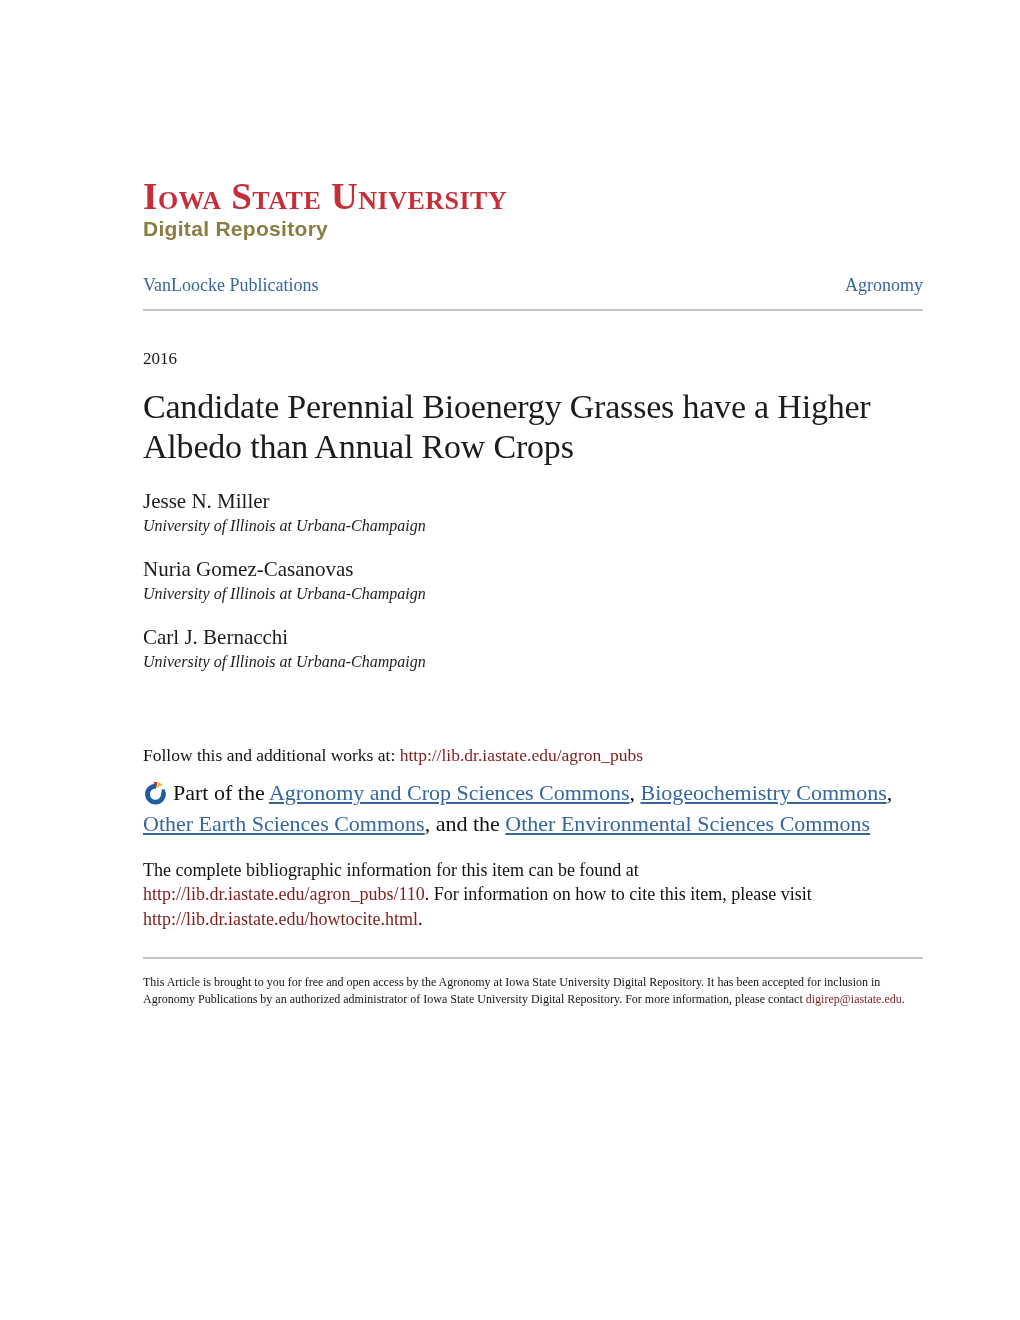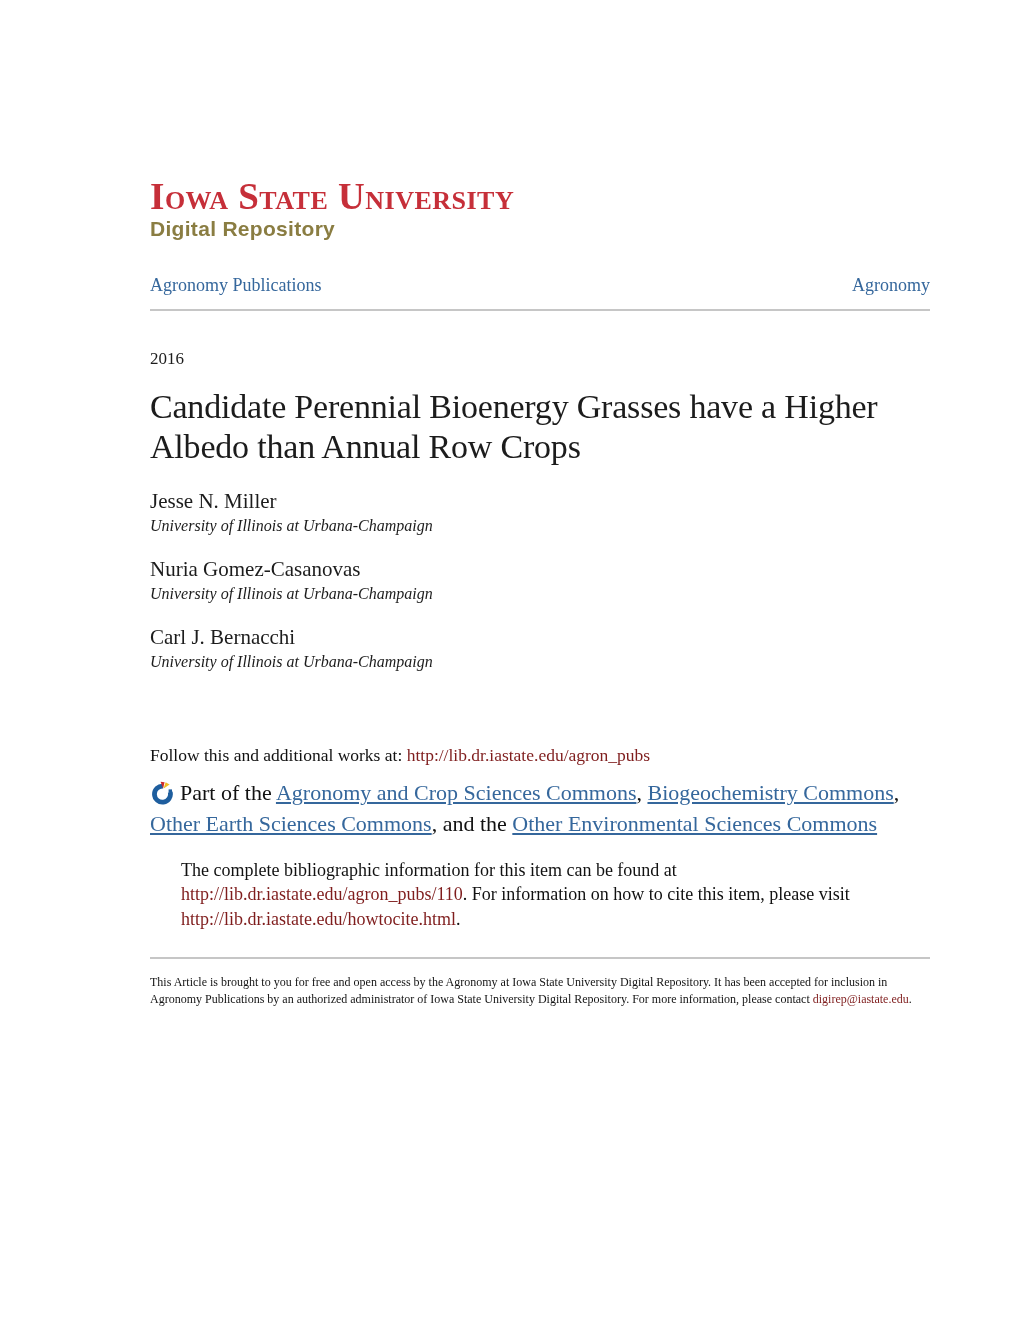--- a/index.html
+++ b/index.html
@@ -5,21 +5,21 @@
   * { margin: 0; padding: 0; box-sizing: border-box; }
   html, body { background: #ffffff; }
   body {
     width: 1020px; height: 1320px;
     position: relative;
     font-family: "Liberation Serif", serif;
     color: #111;
   }
   .content {
     position: absolute;
-    left: 150px; top: 0;
+    left: 143px; top: 0;
     width: 780px;
   }
 
   
   .logo-block { margin-top: 178px; }
   .logo-line1 {
     font-family: "Liberation Serif", serif;
     font-variant: small-caps;
     font-weight: 600;
     font-size: 37px;
@@ -85,21 +85,20 @@
     display: inline-block;
     width: 24px; height: 24px;
     vertical-align: -5px;
     margin-right: 6px;
   }
 
   .biblio {
     margin-top: 18px;
     font-size: 18px;
     line-height: 1.36;
-    margin-left: 31px;
   }
 
   .rule-bottom { margin-top: 26px; border: none; border-top: 2px solid #c6c6c6; }
 
   .footer-note {
     margin-top: 15px;
     font-size: 12px;
     line-height: 1.45;
     color: #141414;
   }
@@ -108,21 +107,21 @@
 <body>
 
 <div class="content">
 
   <div class="logo-block">
     <div class="logo-line1">Iowa State University</div>
     <div class="logo-line2">Digital Repository</div>
   </div>
 
   <div class="nav-row">
-    <a class="nav-link">Agronomy Publications</a>
+    <a class="nav-link">VanLoocke Publications</a>
     <a class="nav-link">Agronomy</a>
   </div>
 
   <hr class="rule">
 
   <div class="year">2016</div>
   <h1 class="title">Candidate Perennial Bioenergy Grasses have a Higher Albedo than Annual Row Crops</h1>
 
   <div class="authors">
     <div class="author">

